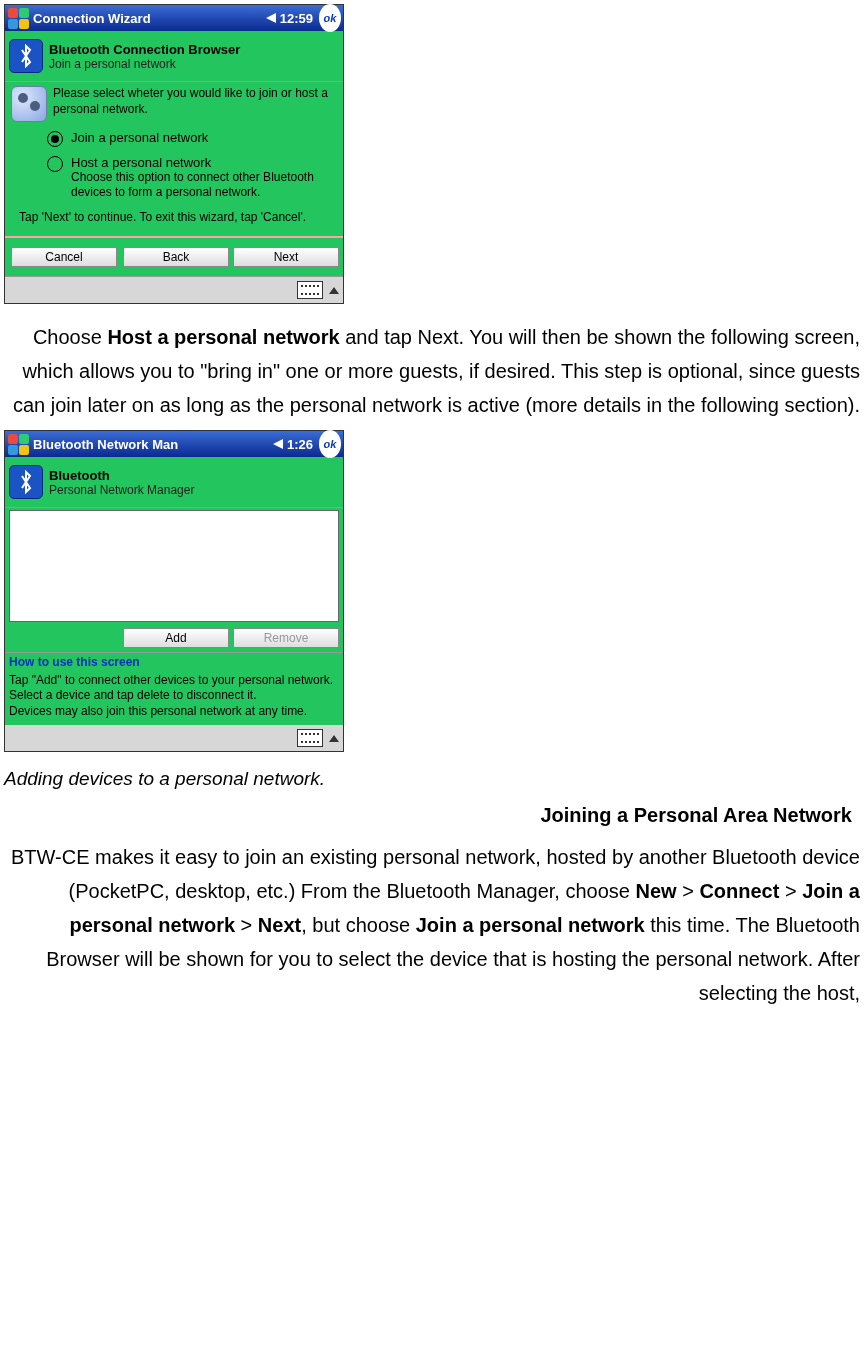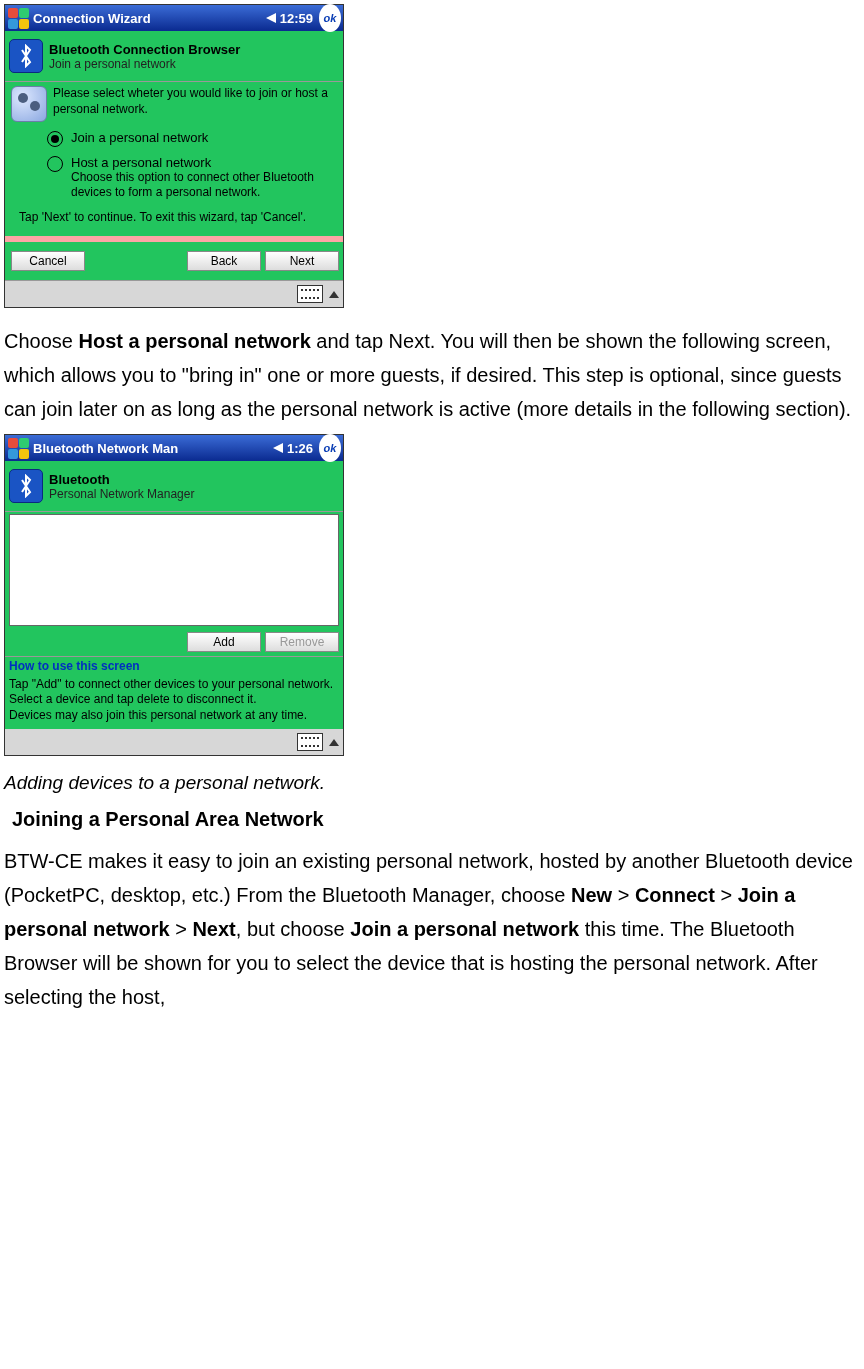--- a/index.html
+++ b/index.html
@@ -62,21 +62,21 @@
     border-bottom:1px solid #999;padding:4px;height:42px;
   }
   .bt-logo {
     width:32px;height:32px;border-radius:5px;background:#1a54c4;
     display:flex;align-items:center;justify-content:center;
     color:#fff;font-weight:bold;font-size:20px;margin-right:6px;
     border:1px solid #0a2a80;
   }
   .bt-header-text .line1 { font-weight:bold;font-size:13px; }
   .bt-header-text .line2 { font-size:12px;color:#222; }
-  .wiz-body { padding:4px 6px; border-bottom:6px solid #fca5a5; }
+  .wiz-body { padding:4px 6px; border-bottom:2px solid #fca5a5; }
   .wiz-prompt { display:flex; }
   .wiz-icon {
     width:34px;height:34px;flex:none;margin-right:6px;
     background:radial-gradient(circle at 30% 30%, #dde8ff, #8aa7e0);
     border:1px solid #6a7fa8;border-radius:6px;position:relative;
   }
   .wiz-icon::before, .wiz-icon::after {
     content:"";position:absolute;border-radius:50%;
     background:#4b5e80;
   }
@@ -88,40 +88,40 @@
     flex:none;margin-right:8px;margin-top:1px;
     display:flex;align-items:center;justify-content:center;
   }
   .radio.selected::after{content:"";width:8px;height:8px;border-radius:50%;background:#000;}
   .opt-text .opt-label{font-size:13px;}
   .opt-text .opt-desc{font-size:12px;line-height:1.25;}
   .wiz-hint{margin:10px 0 8px 8px;font-size:12px;}
   .button-bar{display:flex;padding:4px;border-bottom:1px solid #999;height:30px;align-items:center;}
   .spacer{flex:1;}
   .winbtn{
-    font-size:12px;padding:2px 0;width:72px;text-align:center;
+    font-size:12px;padding:2px 16px;width:72px;text-align:center;
     background:linear-gradient(to bottom,#fff,#ddd);border:1px solid #888;
     margin-left:4px;
   }
   .winbtn.cancel{margin-left:2px;}
   .winbtn.disabled{color:#999;}
   .softbar{height:26px;display:flex;align-items:center;justify-content:flex-end;background:#d7d7d7;}
   .kbd-icon{
     width:24px;height:16px;border:1px solid #333;margin-right:2px;position:relative;background:#fff;
   }
   .kbd-icon::before{content:"";position:absolute;inset:3px;border-top:2px dotted #333;border-bottom:2px dotted #333;}
   .tri-up{width:0;height:0;border-left:5px solid transparent;border-right:5px solid transparent;border-bottom:7px solid #333;margin-right:4px;margin-left:4px;}
 
   .section-label{color:#0030c0;font-weight:bold;font-size:12px;padding:2px 4px 0 4px;}
   .listbox{border:1px solid #666;height:110px;margin:2px 4px 6px 4px;background:#fff;}
   .btn-row{display:flex;justify-content:flex-end;padding:0 4px 4px 4px;}
   .how-section{border-top:1px solid #999;padding:2px 4px 6px 4px;font-size:12px;line-height:1.3;}
   .how-title{color:#0030c0;font-weight:bold;margin-bottom:2px;}
 
-  .body-text{line-height:1.7;margin:8px 0;}
+  .body-text{line-height:1.7;margin:8px 0;text-align:right;}
   .caption{font-style:italic;font-size:19px;margin:6px 0 6px 0;}
   .heading{font-weight:bold;margin-top:4px;}
   b{font-weight:bold;}
 </style>
 </head>
 <body>
 
 <div class="screenshot">
   <div class="titlebar">
     <div class="start-flag">

